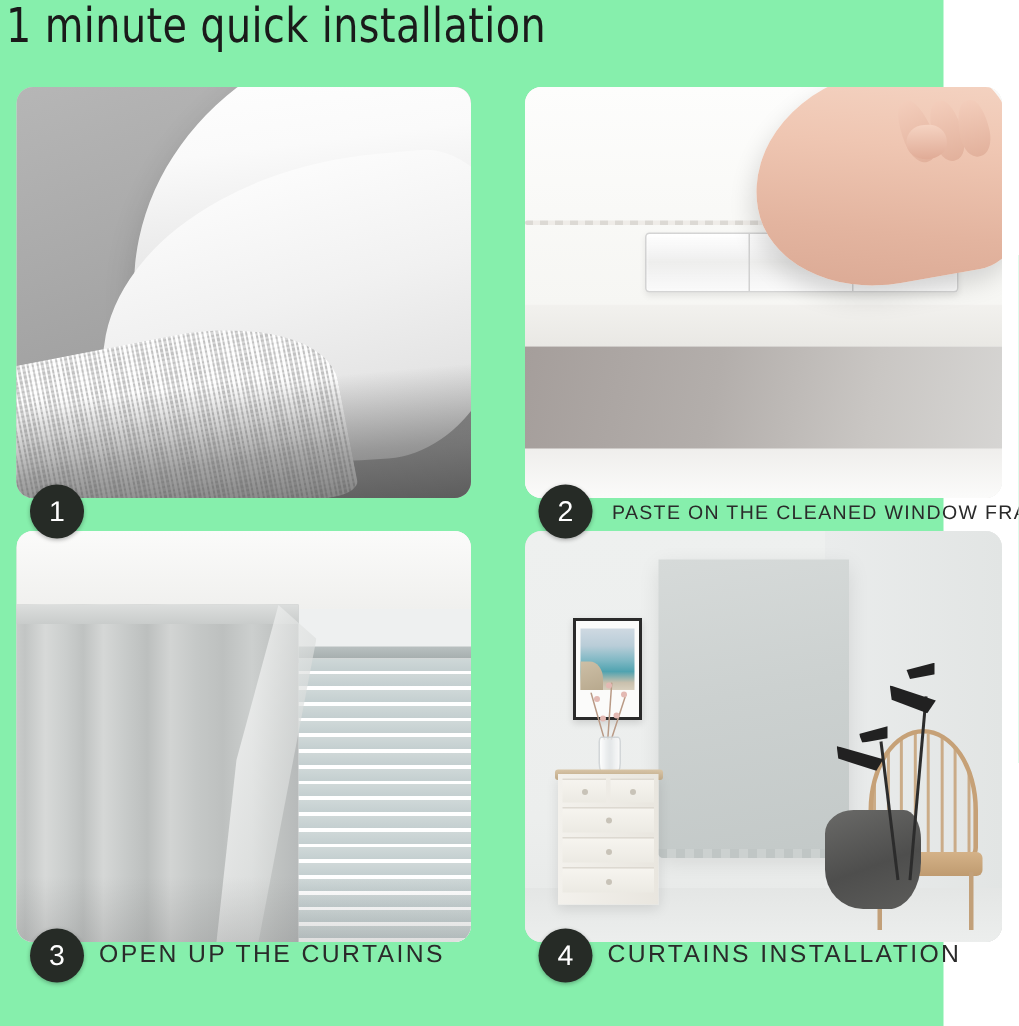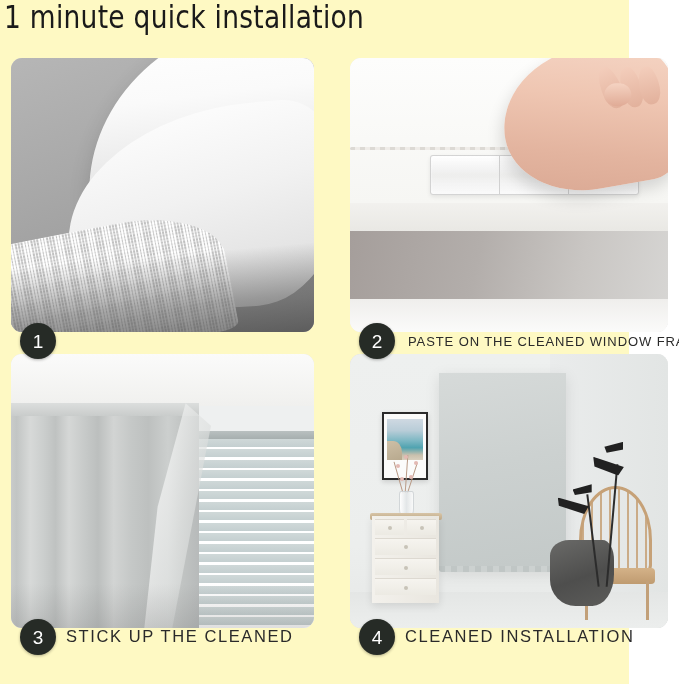--- a/index.html
+++ b/index.html
@@ -2,21 +2,21 @@
 <html><head>
 <meta charset="utf-8">
 <style>
   * { box-sizing: border-box; margin: 0; padding: 0; }
   html, body {
     width: 679px; height: 684px;
     background: #ffffff;
     font-family: "Liberation Sans", sans-serif;
     overflow: hidden;
   }
-  .page { position: relative; width: 629px; height: 684px; background: #fef9c3; }
+  .page { position: relative; width: 629px; height: 684px; background: #86efac; }
 
   
   .header { position: absolute; left: 0; top: 0; width: 679px; height: 55px; }
   .main-title {
     position: absolute; left: 4px; top: -2px;
     font-family: "DejaVu Sans Condensed", "Liberation Sans Narrow", "Liberation Sans", sans-serif;
     font-size: 32px; font-weight: 400; color: #1a1a1a;
     letter-spacing: 0.3px; white-space: nowrap;
     transform: scaleX(0.92); transform-origin: left top;
   }
@@ -264,21 +264,21 @@
         <div class="p3-blindwall"></div>
         <div class="p3-blindhead"></div>
         <div class="p3-blinds"></div>
         <div class="p3-curtain"></div>
         <div class="p3-curtain-head"></div>
         <div class="p3-fold"></div>
         <div class="p3-shadow"></div>
       </div>
       <div class="caption-row">
         <div class="badge">3</div>
-        <div class="cap-text cap-sm">STICK UP THE CLEANED</div>
+        <div class="cap-text cap-sm">OPEN UP THE CURTAINS</div>
       </div>
     </div>
 
     <div class="panel p4">
       <div class="photo">
         <div class="p4-bg"></div>
         <div class="p4-wallR"></div>
         <div class="p4-floor"></div>
 
         <div class="p4-blind"></div>
@@ -322,18 +322,18 @@
 
         <div class="lamp-stem" style="left:82%;top:40%;height:45%; transform:rotate(5deg)"></div>
         <div class="lamp-stem" style="left:76%;top:51%;height:34%; transform:rotate(-7deg)"></div>
         <div class="lamp-shade sh1"></div>
         <div class="lamp-shade sh2"></div>
         <div class="lamp-shade sh3"></div>
         <div class="lamp-shade sh4"></div>
       </div>
       <div class="caption-row">
         <div class="badge">4</div>
-        <div class="cap-text cap-sm">CLEANED INSTALLATION</div>
+        <div class="cap-text cap-sm">CURTAINS INSTALLATION</div>
       </div>
     </div>
 
   </div>
 </div>
 
 </body></html>

